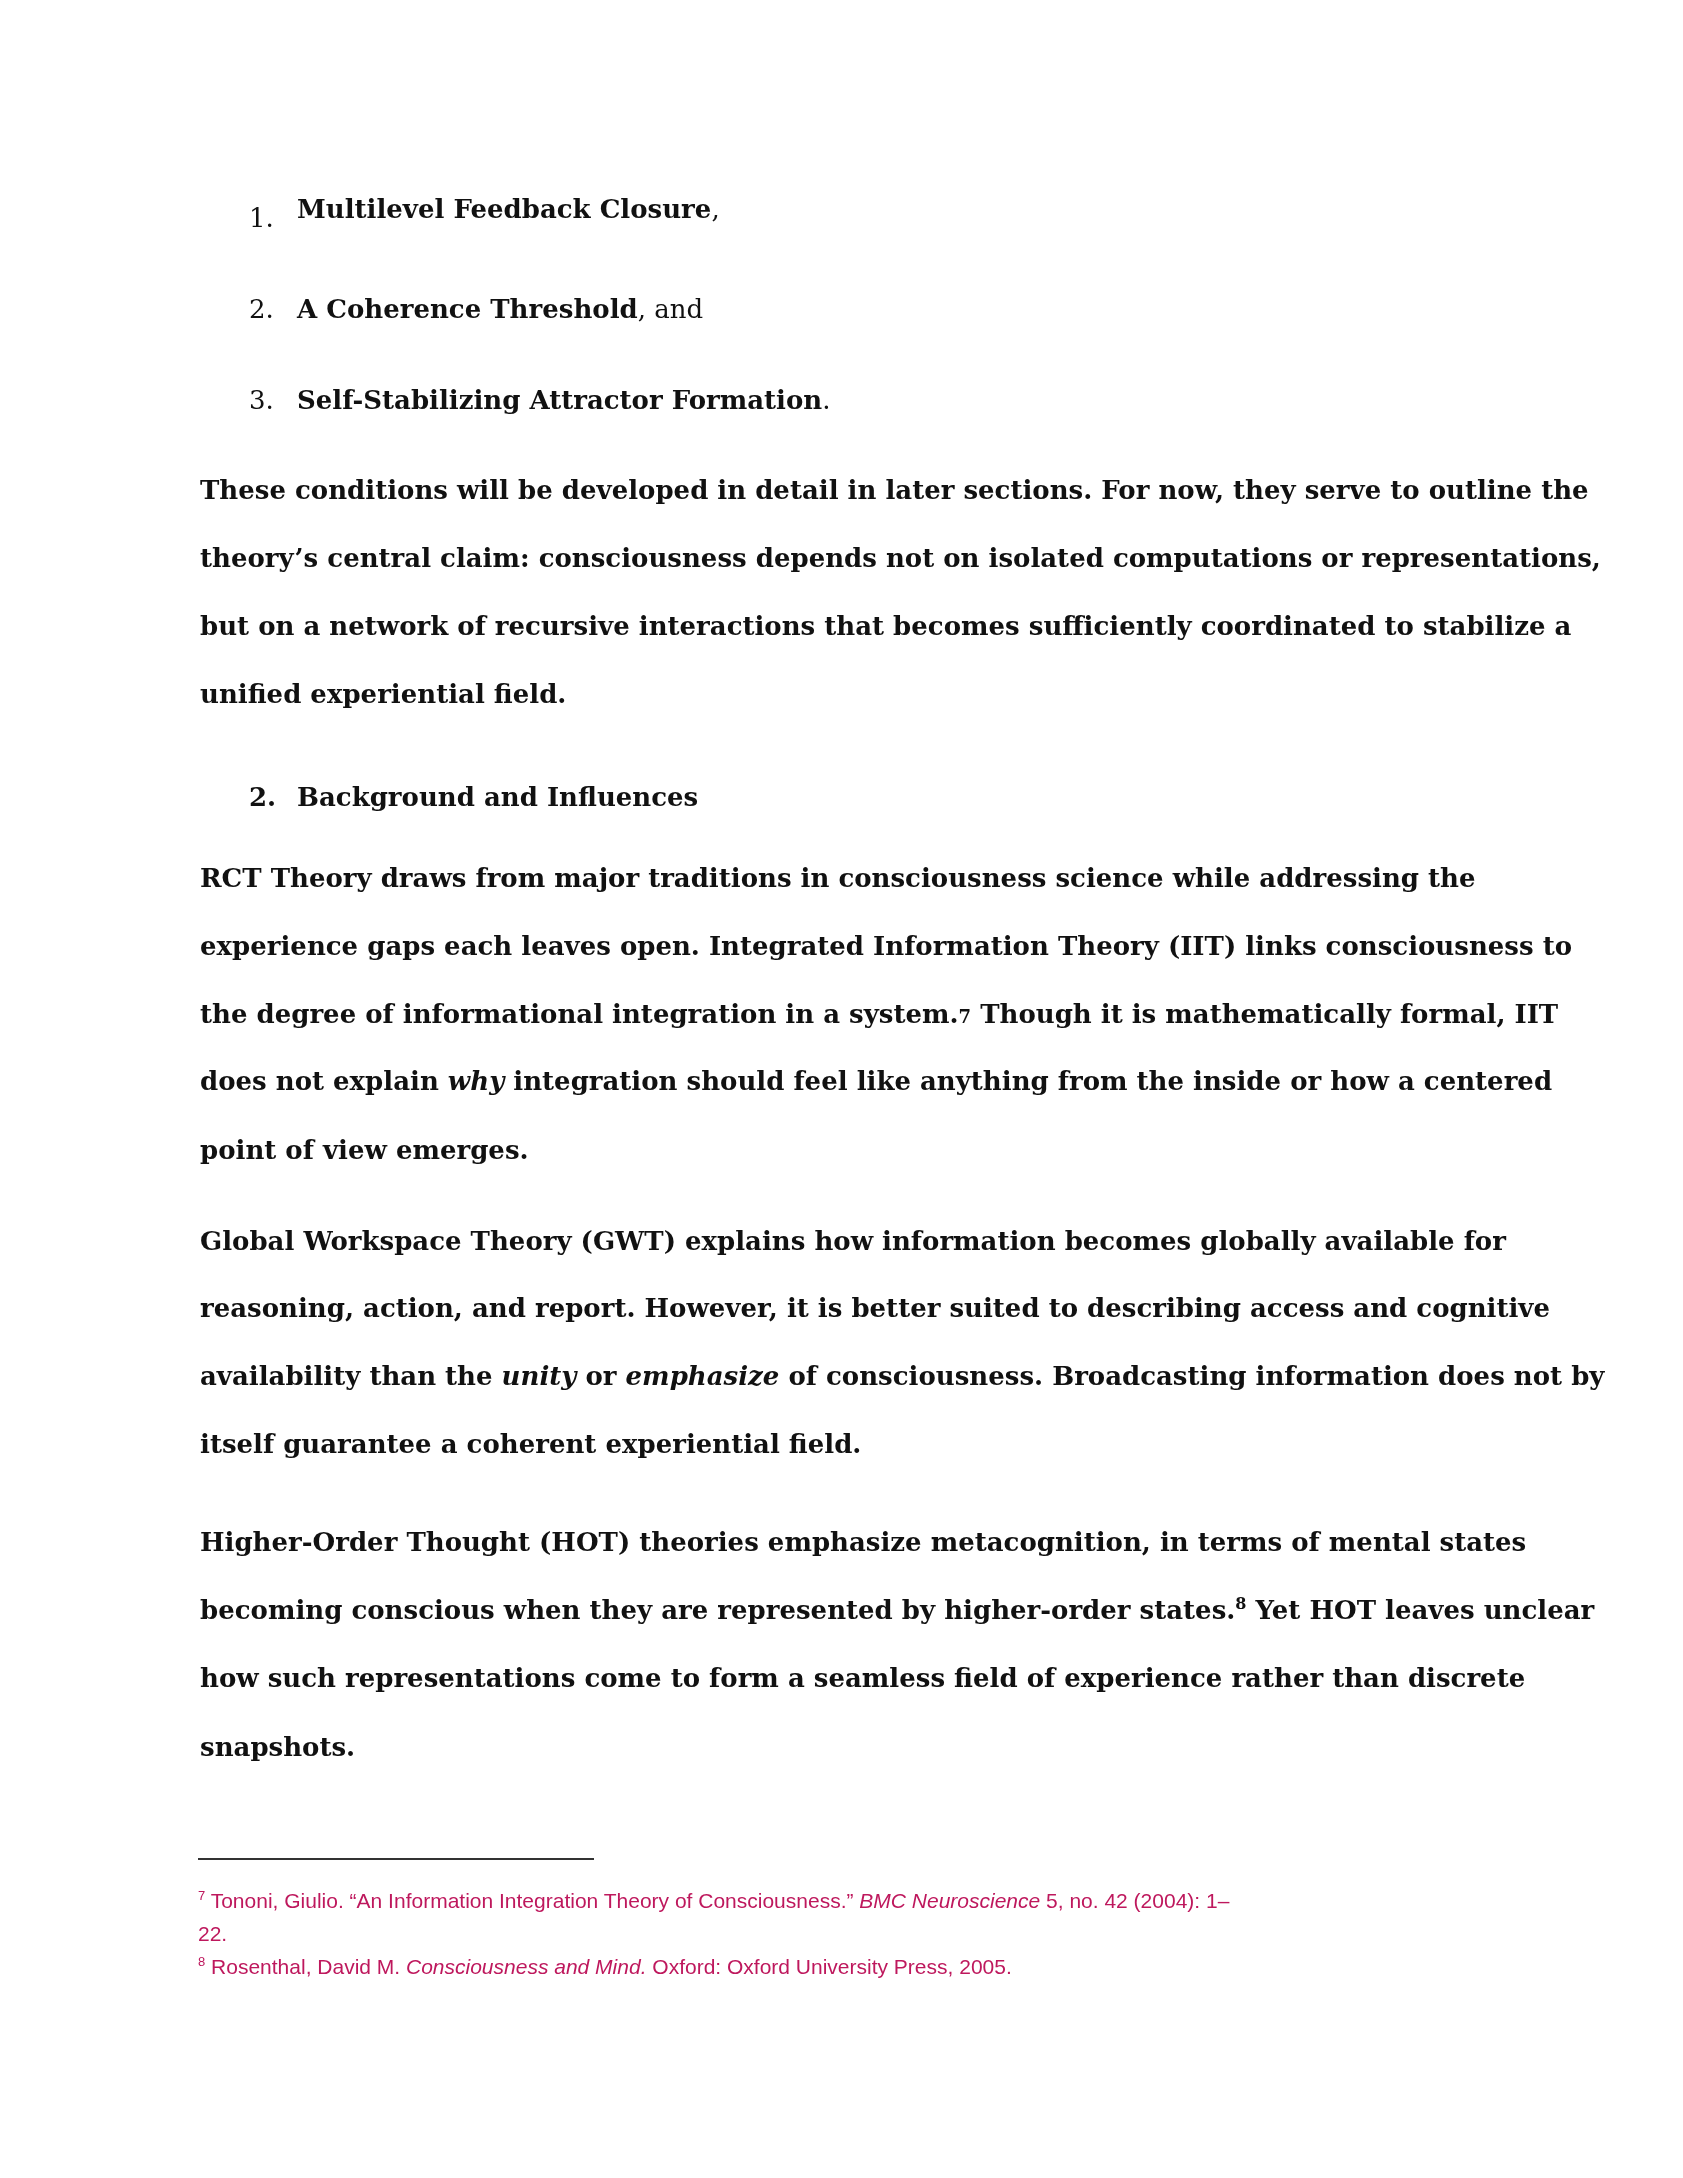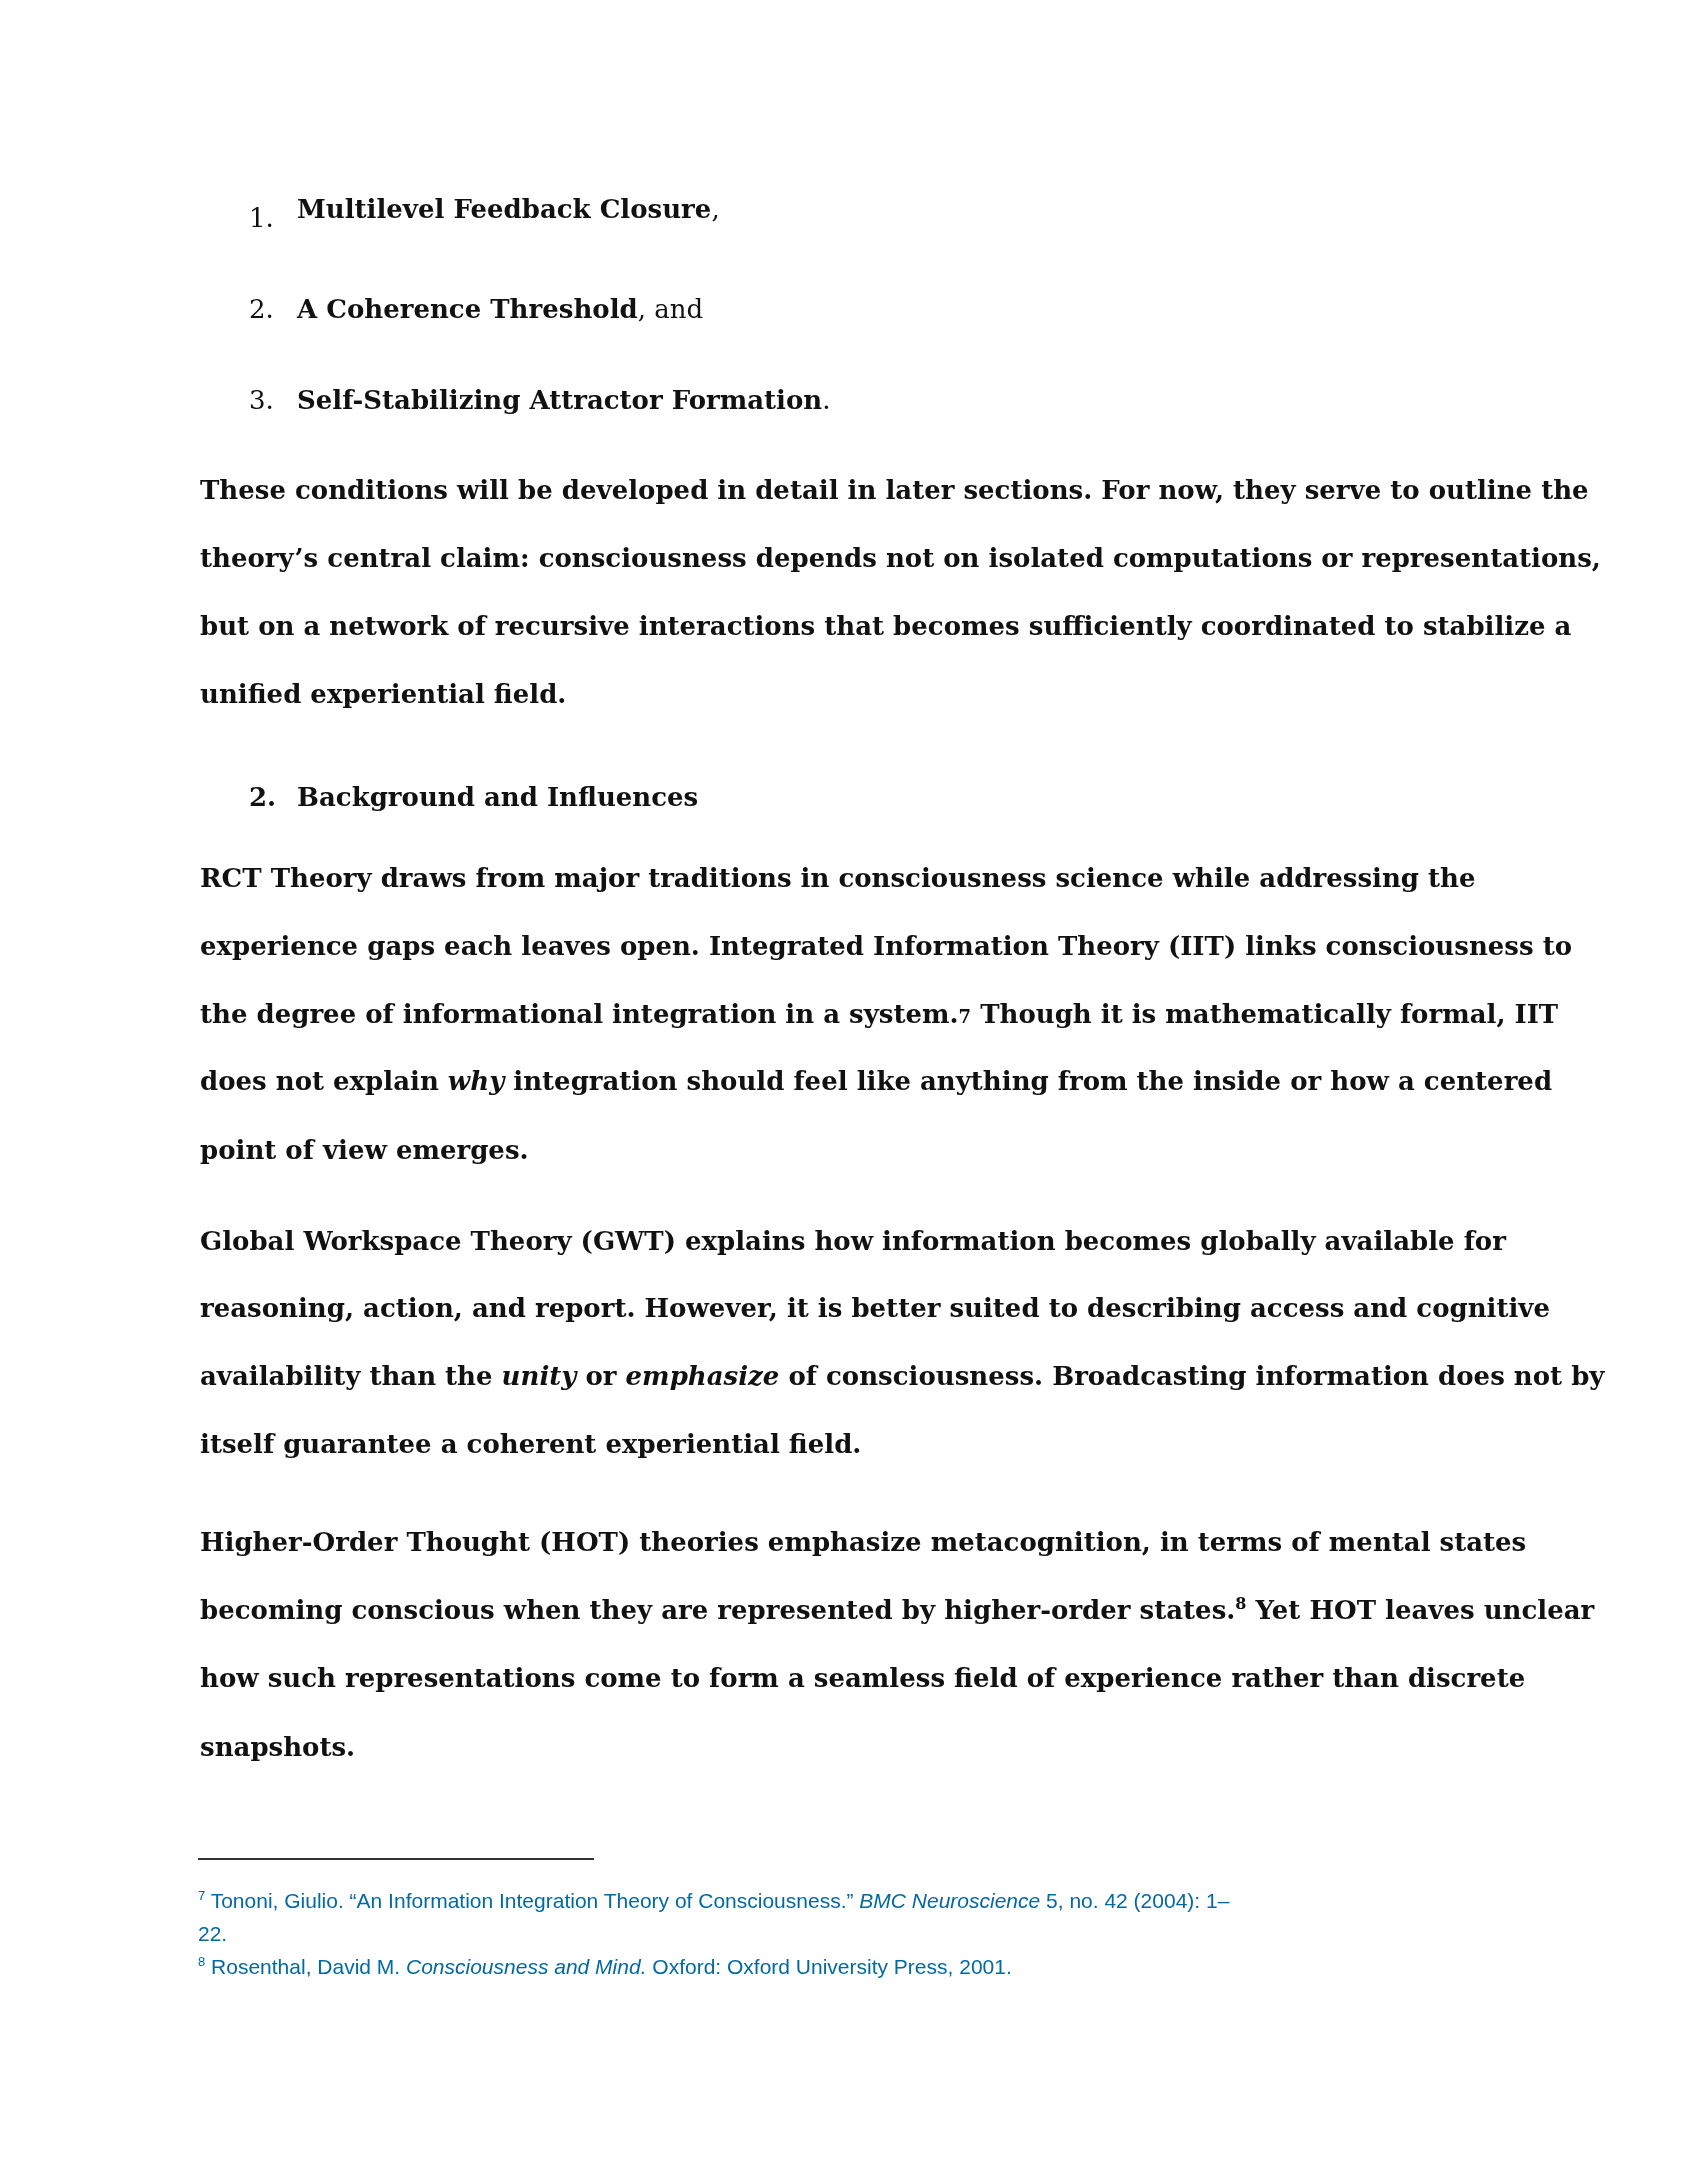--- a/index.html
+++ b/index.html
@@ -7,21 +7,21 @@
   .page { position: absolute; left: 0; top: 0; width: 1683px; height: 2178px; background: #ffffff; color: #111111; }
   .serif { font-family: "DejaVu Serif", serif; font-size: 26px; line-height: 1; color: #111111; white-space: nowrap; }
   .line { position: absolute; left: 200px; white-space: nowrap; font-weight: bold; }
   .li-num { position: absolute; left: 249px; }
   .li-text { position: absolute; left: 297px; }
   .bold { font-weight: bold; }
   .ital { font-style: italic; }
   .sup { font-size: 16px; position: relative; top: -10px; }
   .sup-old { font-size: 18px; }
   .rule { position: absolute; left: 198px; top: 1858px; width: 396px; height: 0; border-top: 2px solid #333333; }
-  .fn { position: absolute; left: 198px; font-family: "Liberation Sans", sans-serif; font-size: 21px; line-height: 1; color: #0369a1; white-space: nowrap; }
+  .fn { position: absolute; left: 198px; font-family: "Liberation Sans", sans-serif; font-size: 21px; line-height: 1; color: #be185d; white-space: nowrap; }
   .fn-sup { font-size: 13px; position: relative; top: -8px; }
 </style>
 </head>
 <body>
 
 <div class="page">
 
   <div>
     <div class="serif li-num" style="top:205px;">1.</div>
     <div class="serif li-text" style="top:196px;"><span class="bold">Multilevel Feedback Closure</span><span>,</span></div>
@@ -65,17 +65,17 @@
     <div class="serif line" style="top:1597px;"><span>becoming conscious when they are represented by higher-order states.</span><span class="sup">8</span><span> Yet HOT leaves unclear</span></div>
     <div class="serif line" style="top:1665px;">how such representations come to form a seamless field of experience rather than discrete</div>
     <div class="serif line" style="top:1734px;">snapshots.</div>
   </div>
 
   <div class="rule"></div>
 
   <div>
     <div class="fn" style="top:1890px;"><span class="fn-sup">7</span><span> Tononi, Giulio. “An Information Integration Theory of Consciousness.” </span><span class="ital">BMC Neuroscience</span><span> 5, no. 42 (2004): 1–</span></div>
     <div class="fn" style="top:1923px;">22.</div>
-    <div class="fn" style="top:1956px;"><span class="fn-sup">8</span><span> Rosenthal, David M. </span><span class="ital">Consciousness and Mind.</span><span> Oxford: Oxford University Press, 2001.</span></div>
+    <div class="fn" style="top:1956px;"><span class="fn-sup">8</span><span> Rosenthal, David M. </span><span class="ital">Consciousness and Mind.</span><span> Oxford: Oxford University Press, 2005.</span></div>
   </div>
 
 </div>
 
 
 </body></html>

